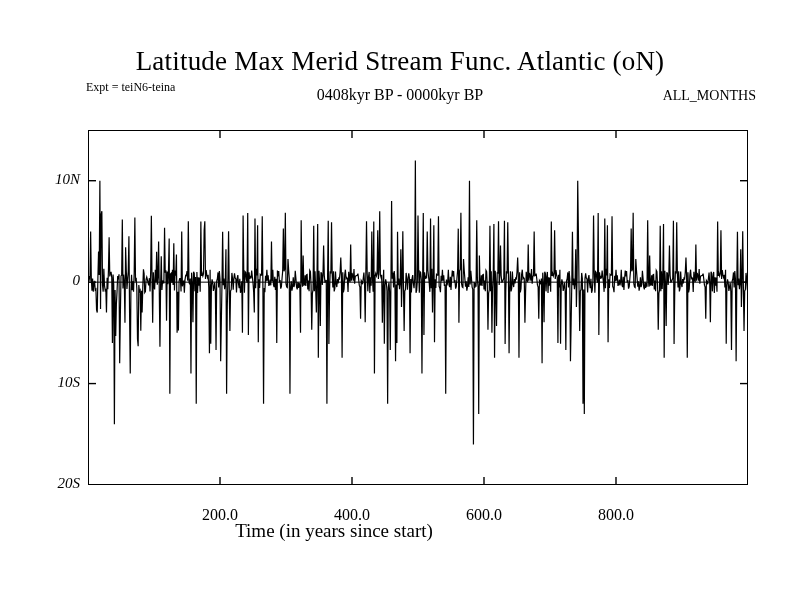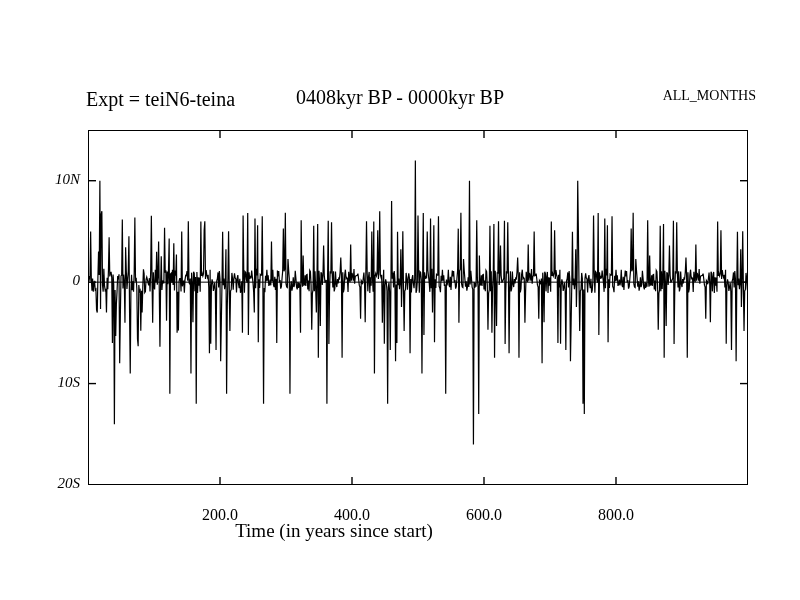--- a/index.html
+++ b/index.html
@@ -26,30 +26,30 @@
     width: 800px;
     text-align: center;
     font-size: 27px;
     font-family: "Liberation Serif", serif;
     letter-spacing: 0.2px;
     white-space: nowrap;
   }
   #subtitle-left {
     position: absolute;
     left: 86px;
-    top: 88px;
-    font-size: 20px;
+    top: 80px;
+    font-size: 12px;
   }
   #subtitle-center {
     position: absolute;
     left: 0;
     top: 86px;
     width: 800px;
     text-align: center;
-    font-size: 20px;
+    font-size: 16px;
   }
   #subtitle-right {
     position: absolute;
     right: 44px;
     top: 88px;
     font-size: 14px;
   }
   #plot-area {
     position: absolute;
     left: 88px;
@@ -94,20 +94,21 @@
     width: 668px;
     text-align: center;
     font-size: 19px;
   }
 </style>
 </head>
 <body>
 
 <div id="page">
 
+  <div id="chart-title">Latitude Max Merid Stream Func. Atlantic (oN)</div>
   <div id="subtitle-left">Expt = teiN6-teina</div>
   <div id="subtitle-center">0408kyr BP - 0000kyr BP</div>
   <div id="subtitle-right">ALL_MONTHS</div>
 
   <div id="plot-area">
     <svg id="plot-svg" width="660" height="355" viewBox="0 0 660 355">
       <g id="ticks-group">
           <line x1="0" x2="8" y1="50.71428571428572" y2="50.71428571428572" stroke="#000" stroke-width="1.4"></line>
           <line x1="652" x2="660" y1="50.71428571428572" y2="50.71428571428572" stroke="#000" stroke-width="1.4"></line>
           <line x1="0" x2="8" y1="152.14285714285717" y2="152.14285714285717" stroke="#000" stroke-width="1.4"></line>

